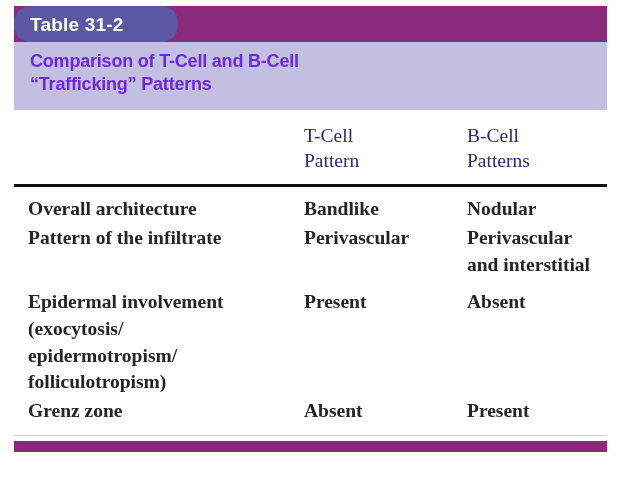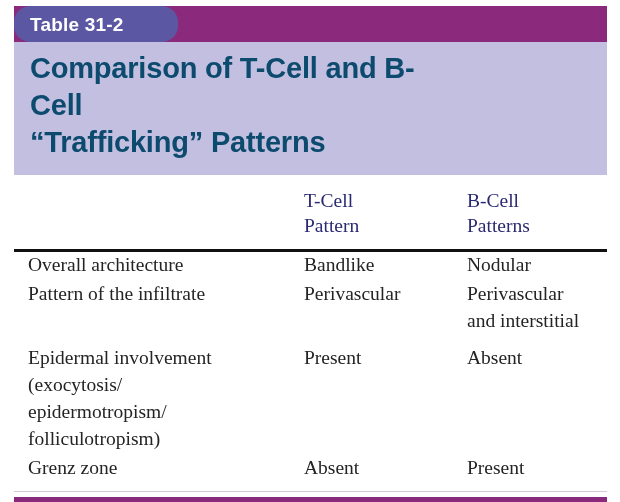--- a/index.html
+++ b/index.html
@@ -47,24 +47,24 @@
     line-height: 1;
   }
 
   
   .title-block {
     background: #C2BFE0;
     padding: 8px 0 14px 16px;
     box-sizing: border-box;
   }
   .title-block .title-text {
-    color: #0c4a6e;
+    color: #6d28d9;
     font-family: "Liberation Sans", sans-serif;
     font-weight: bold;
-    font-size: 29px;
+    font-size: 18px;
     line-height: 1.28;
     letter-spacing: -0.2px;
     display: block;
     max-width: 420px;
   }
 
   
   .grid {
     position: relative;
     margin-top: 0;
@@ -93,21 +93,23 @@
   .rule-thick {
     border-top: 3px solid #111111;
     margin-top: 4px;
   }
   .rule-thin {
     border-top: 1px solid #D9C8D6;
     margin-top: 4px;
   }
 
   .body-rows {
+    padding-top: 9px;
     padding-bottom: 6px;
+    font-weight: bold;
   }
   .body-row {
     margin-bottom: 0px;
   }
   .cell-text {
     color: #242424;
     font-family: "Liberation Serif", serif;
     font-size: 19.5px;
     line-height: 1.38;
     display: block;

